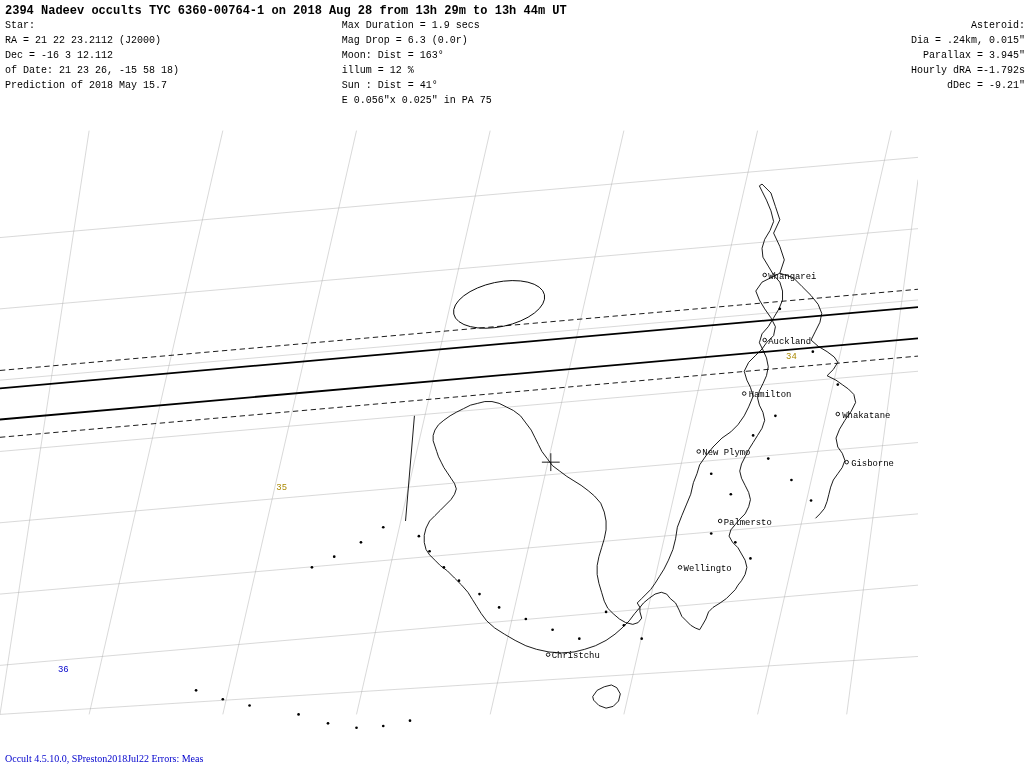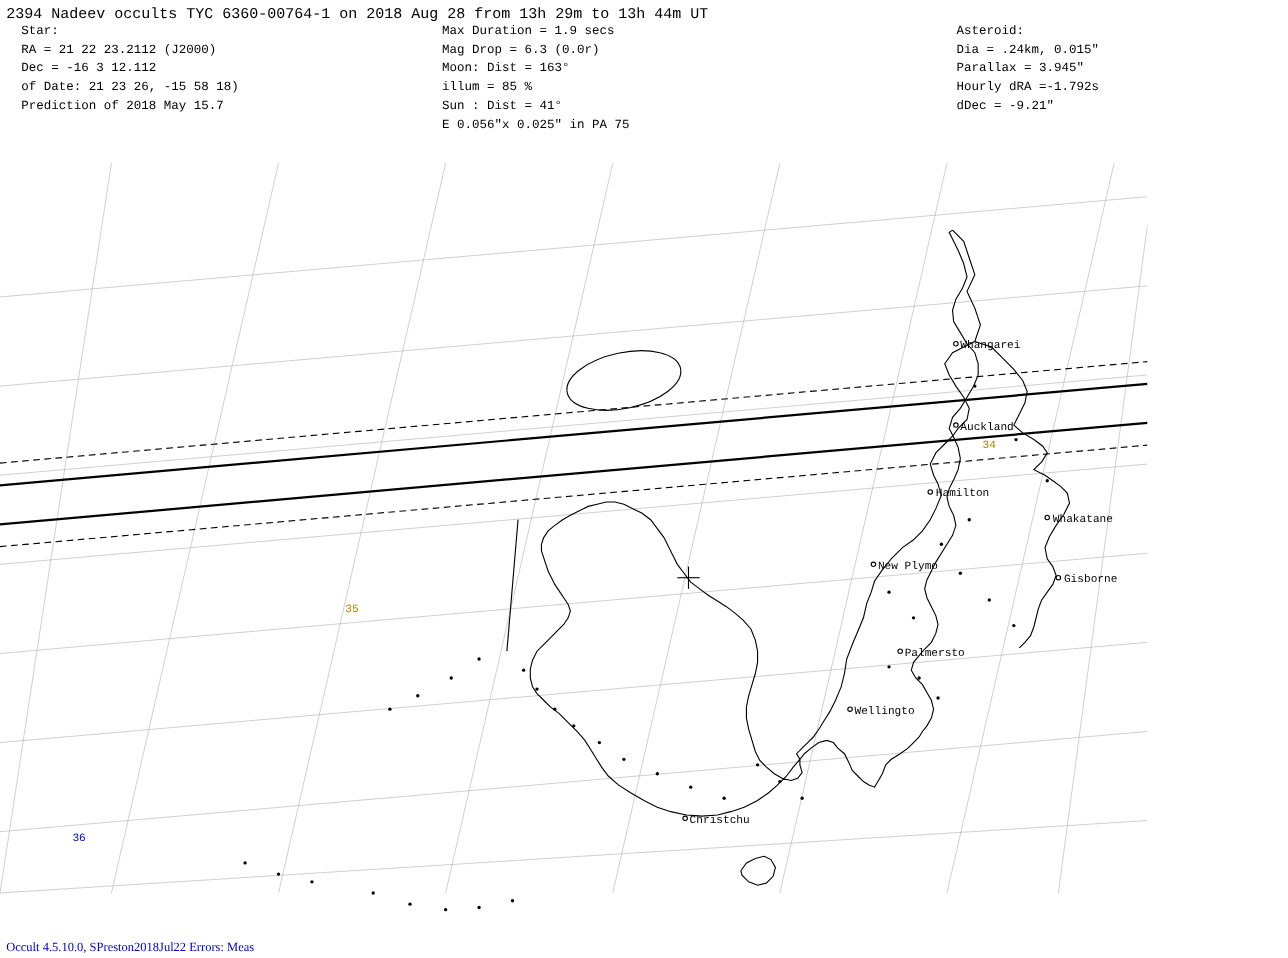--- a/index.html
+++ b/index.html
@@ -12,41 +12,40 @@
       overflow: hidden;
       position: relative;
     }
     #header {
       position: absolute;
       top: 0;
       left: 0;
       width: 100%;
       padding: 3px 5px;
       font-size: 12px;
-      font-weight: normal;
+      font-weight: bold;
       color: #000;
       line-height: 1.4;
     }
     #info-panel {
       position: absolute;
       top: 16px;
       left: 0;
       width: 100%;
       display: flex;
       padding: 2px 5px;
     }
     .info-col {
       flex: 1;
       font-size: 10px;
       color: #000;
       line-height: 1.5;
-      margin-left: 12px;
     }
     .info-col.col2 { flex: 1.2; font-family: Liberation Mono, monospace; }
-    .info-col.col3 { flex: 0.8; padding-left: 10px; }
+    .info-col.col3 { flex: 0.8; padding-left: 10px; text-align: right; }
     #map-area {
       position: absolute;
       top: 95px;
       left: 0;
       width: 918px;
       height: 655px;
     }
     #map-svg {
       width: 100%;
       height: 100%;
@@ -72,21 +71,21 @@
     <div>Star:</div>
     <div>RA = 21 22 23.2112 (J2000)</div>
     <div>Dec = -16 3 12.112</div>
     <div>of Date: 21 23 26, -15 58 18)</div>
     <div>Prediction of 2018 May 15.7</div>
   </div>
   <div class="info-col col2">
     <div>Max Duration =  1.9 secs</div>
     <div>Mag Drop =  6.3 (0.0r)</div>
     <div>Moon:  Dist = 163°</div>
-    <div>illum = 85 %</div>
+    <div>illum = 12 %</div>
     <div>Sun :  Dist =  41°</div>
     <div>E 0.056"x 0.025" in PA 75</div>
   </div>
   <div class="info-col col3">
     <div>Asteroid:</div>
     <div>Dia =  .24km,  0.015"</div>
     <div>Parallax = 3.945"</div>
     <div>Hourly dRA =-1.792s</div>
     <div>dDec = -9.21"</div>
   </div>

